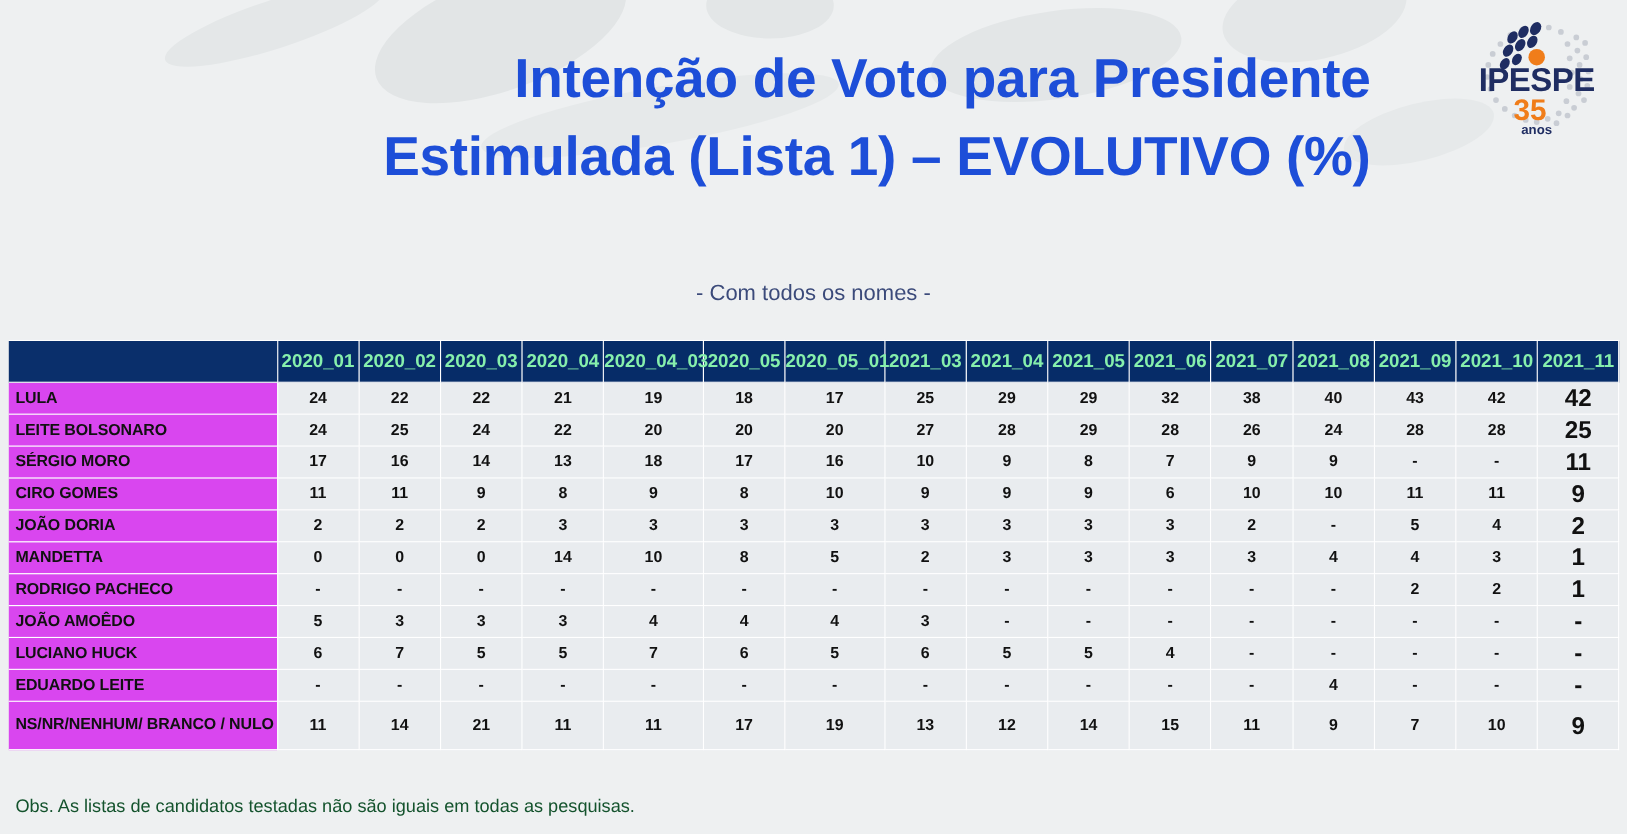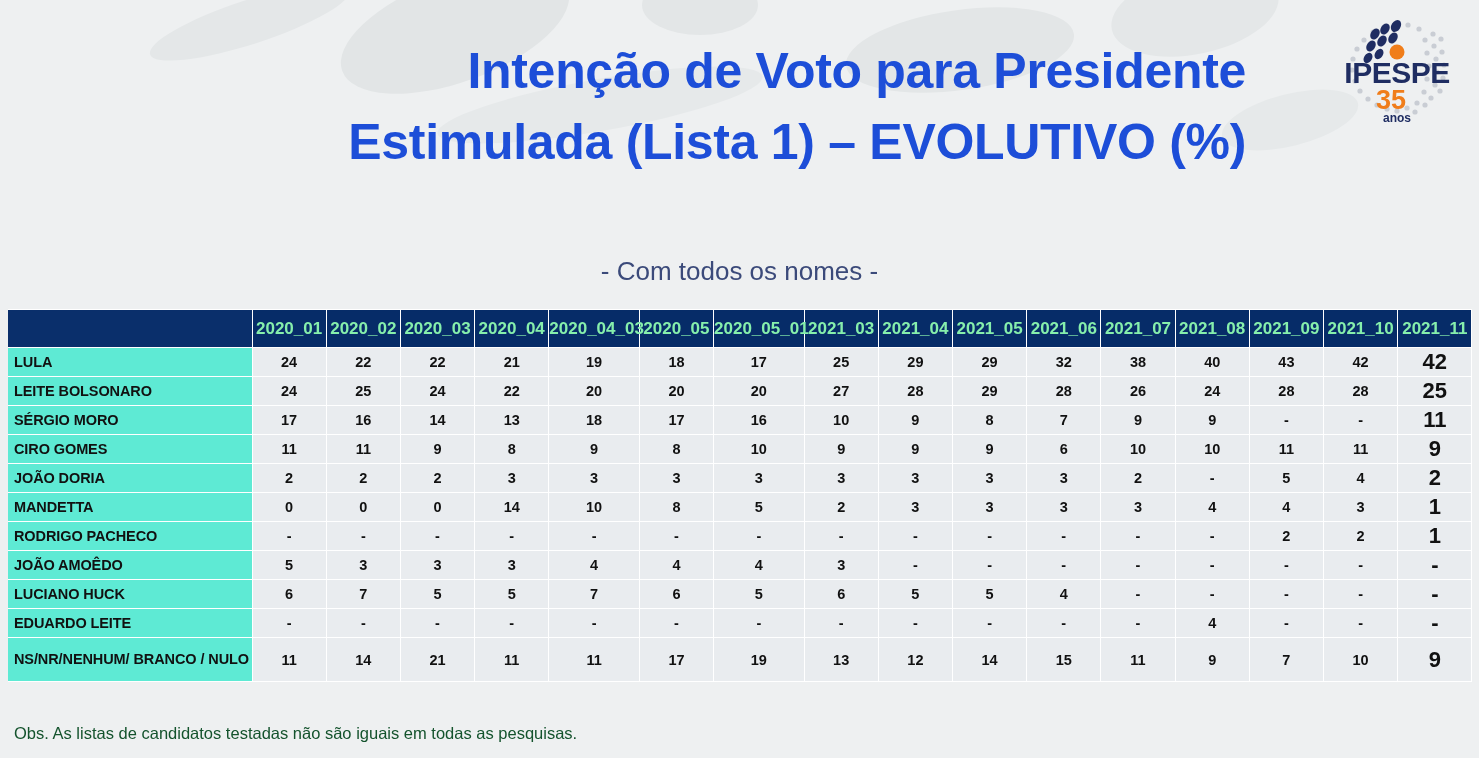--- a/index.html
+++ b/index.html
@@ -60,21 +60,21 @@
   #brand-logo svg { display: block; }
 
   
   #subtitle {
     position: absolute;
     left: 0;
     top: 256px;
     width: 1479px;
     text-align: center;
     color: #3b4a7a;
-    font-size: 26px;
+    font-size: 20px;
     font-weight: 400;
     z-index: 2;
   }
 
   
   #table-wrap {
     position: absolute;
     left: 8px;
     top: 309px;
     width: 1464px;
@@ -105,21 +105,21 @@
     white-space: nowrap;
   }
   table.poll thead th.corner {
     background: #0a2f6b;
     border-left: none;
   }
   
   table.poll tbody tr { height: 29px; }
   table.poll tbody tr.tall { height: 44px; }
   table.poll td.rowlabel {
-    background: #5eead4;
+    background: #d946ef;
     color: #111111;
     font-size: 14.5px;
     font-weight: bold;
     text-align: left;
     padding-left: 6px;
     vertical-align: middle;
     border-left: none;
     letter-spacing: -0.1px;
     line-height: 1.15;
   }

